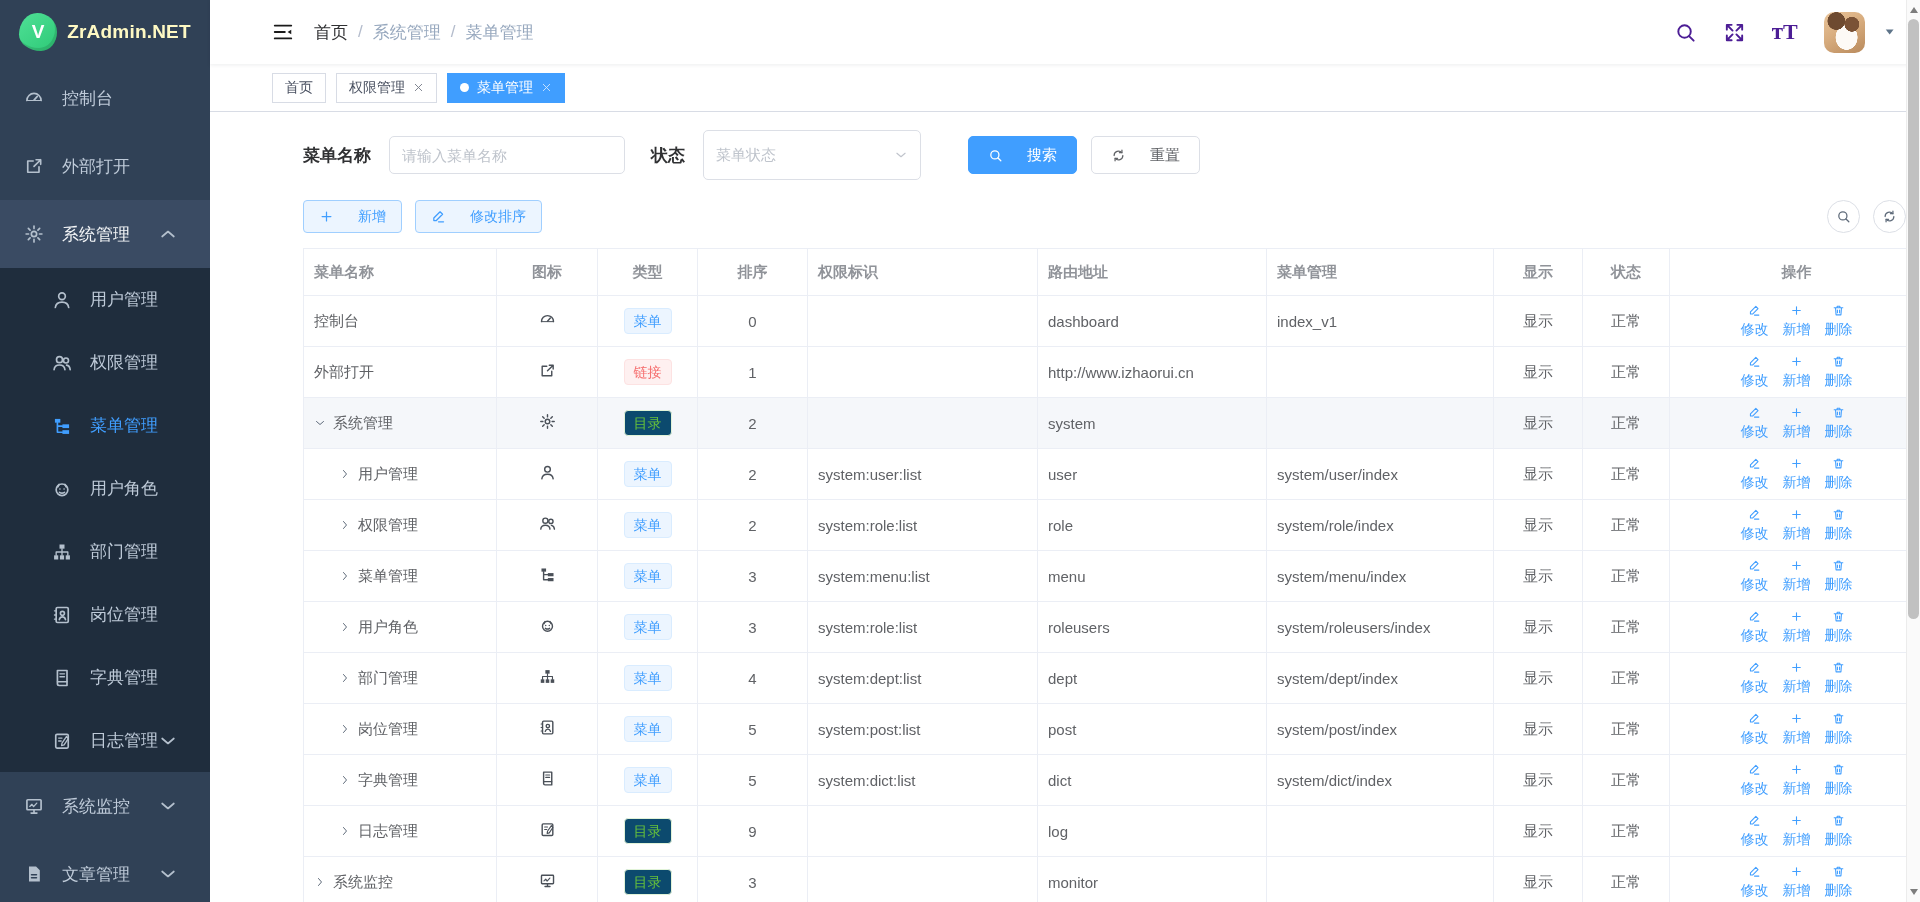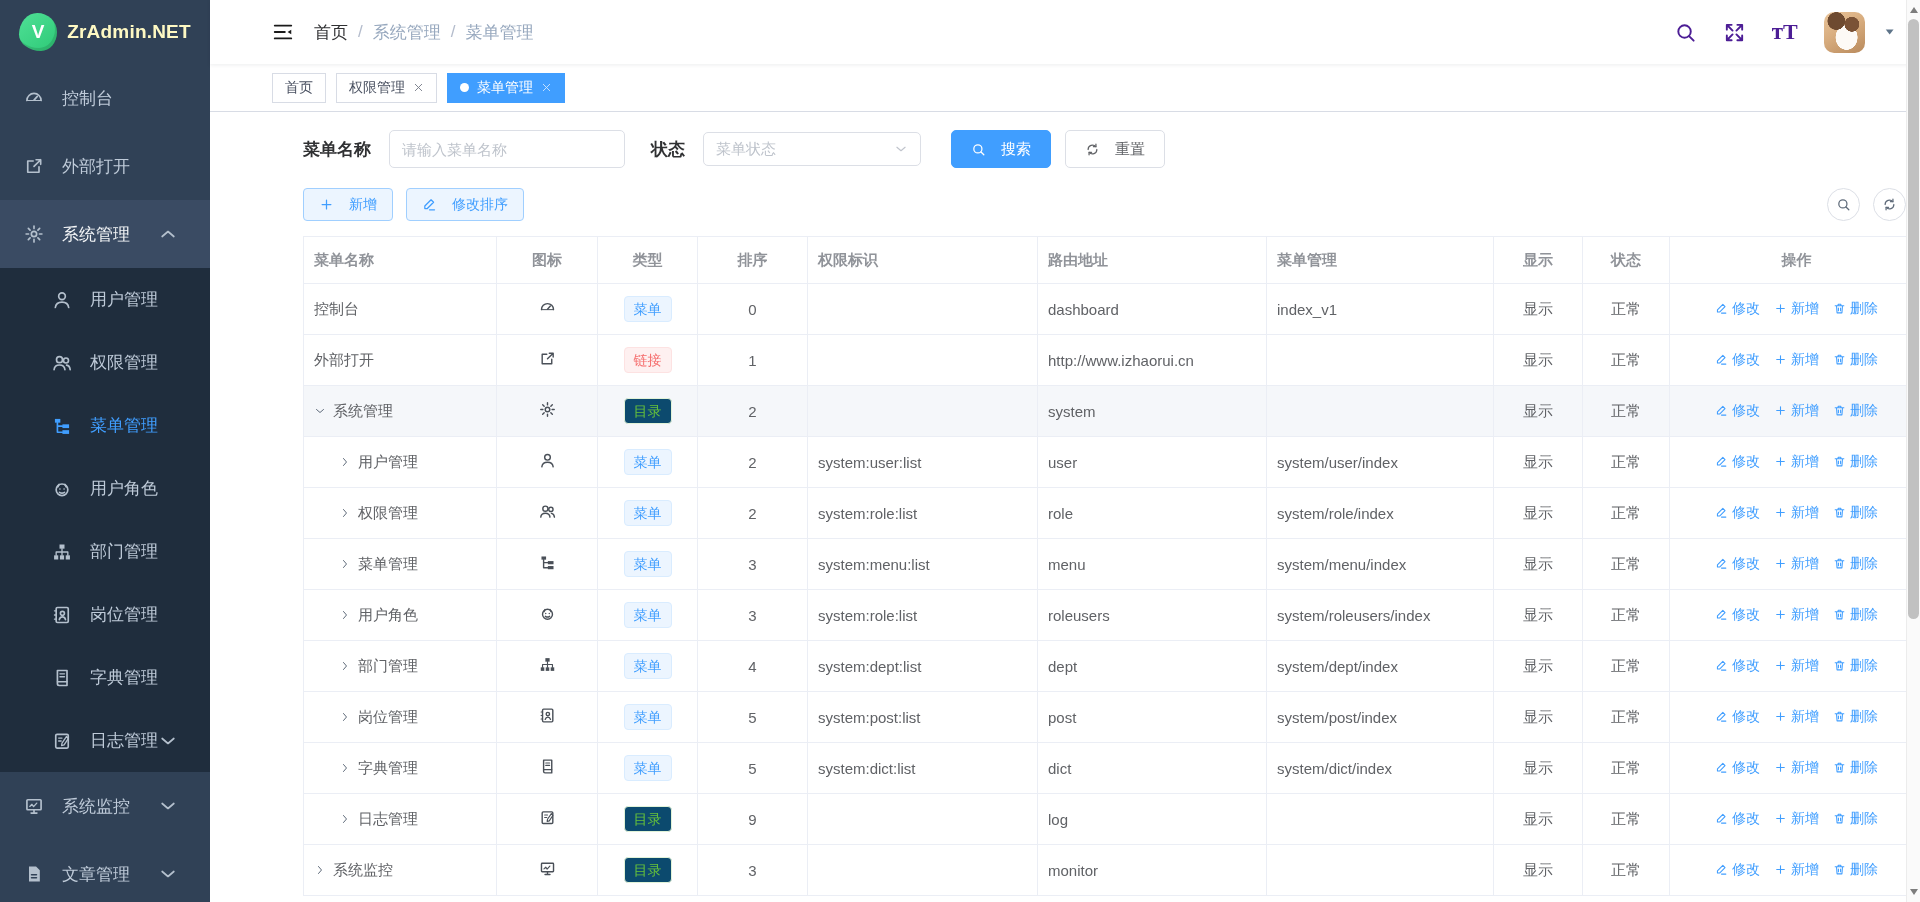--- a/index.html
+++ b/index.html
@@ -46,23 +46,23 @@
   .tag-item.active { background:#409eff; border-color:#409eff; color:#fff; }
   .tag-item .dot { width:9px; height:9px; border-radius:50%; background:#fff; }
   .tag-item .tclose { font-size:11px; display:inline-flex; color:inherit; opacity:.75; cursor:pointer; }
 
   
   .content { flex:1; padding:16px 14px 0 93px; overflow:hidden; }
   .filter-row { display:flex; align-items:center; margin:2px 0 20px; }
   .f-label { font-size:17px; font-weight:bold; color:#303133; margin-right:18px; }
   .f-input { width:236px; height:38px; border:1px solid #dcdfe6; border-radius:5px; padding:0 12px; font-size:15px; color:#606266; outline:none; margin-right:26px; font-family:inherit; }
   .f-input::placeholder { color:#bfc4cc; }
-  .f-select { width:218px; height:34px; border:1px solid #dcdfe6; border-radius:5px; padding:0 12px; display:flex; align-items:center; justify-content:space-between; color:#bfc4cc; font-size:15px; cursor:pointer; margin-right:30px; }
+  .f-select { width:218px; height:50px; border:1px solid #dcdfe6; border-radius:5px; padding:0 12px; display:flex; align-items:center; justify-content:space-between; color:#bfc4cc; font-size:15px; cursor:pointer; margin-right:47px; }
   .f-select .icon { color:#c0c4cc; font-size:14px; }
-  .btn { height:38px; display:inline-flex; align-items:center; gap:15px; padding:0 19px; border-radius:5px; font-size:15px; cursor:pointer; border:1px solid transparent; font-family:inherit; }
+  .btn { height:38px; display:inline-flex; align-items:center; gap:24px; padding:0 19px; border-radius:5px; font-size:15px; cursor:pointer; border:1px solid transparent; font-family:inherit; }
   .btn .icon { font-size:15px; display:inline-flex; }
   .btn.primary { background:#409eff; border-color:#409eff; color:#fff; margin-right:14px; }
   .btn.plain { background:#fff; border-color:#dcdfe6; color:#606266; }
   .toolbar { display:flex; align-items:center; margin-bottom:15px; }
   .btn.soft { height:33px; padding:0 15px; font-size:14px; background:#ecf5ff; border-color:#a0cfff; color:#409eff; border-radius:4px; margin-right:13px; }
   .spacer { flex:1; }
   .circle-btn { width:33px; height:33px; border-radius:50%; border:1px solid #dcdfe6; background:#fff; color:#5f6b7a; display:inline-flex; align-items:center; justify-content:center; font-size:15px; cursor:pointer; margin-left:13px; }
   .circle-btn:first-of-type { margin-left:0; }
 
   
@@ -73,21 +73,21 @@
   .grid .c { text-align:center; }
   .grid tr.highlight td { background:#f5f7fa; }
   .name-cell { display:flex; align-items:center; gap:7px; }
   .name-cell .arrow { display:inline-flex; color:#5f6b7a; font-size:12px; cursor:pointer; }
   .name-cell.lvl1 { padding-left:25px; }
   .cell-icon { color:#4a5058; font-size:17px; display:inline-flex; }
   .tagpill { display:inline-block; padding:5px 9px; border-radius:4px; font-size:14px; line-height:1; border:1px solid transparent; }
   .tag-blue { color:#409eff; background:#ecf5ff; border-color:#d9ecff; }
   .tag-red { color:#f56c6c; background:#fef0f0; border-color:#fde2e2; }
   .tag-green { color:#67c23a; background:#0c4a6e; border-color:#e1f3d8; }
-  .act { color:#409eff; font-size:14px; display:inline-flex; align-items:center; gap:4px; cursor:pointer; margin:0 7px; }
+  .act { color:#409eff; font-size:14px; display:inline-flex; align-items:center; gap:4px; cursor:pointer; margin:0 7px;flex-direction:column; }
   .act .icon { font-size:13px; display:inline-flex; }
 
   
   .scrollbar { position:absolute; right:0; top:0; width:14px; height:902px; background:#fafafa; border-left:1px solid #ececec; z-index:5; }
   .sb-arrow { position:absolute; left:0; width:13px; height:16px; display:flex; align-items:center; justify-content:center; cursor:pointer; }
   .sb-arrow.up { top:2px; }
   .sb-arrow.down { bottom:2px; }
   .sb-arrow span { width:0; height:0; border-left:4px solid transparent; border-right:4px solid transparent; }
   .sb-arrow.up span { border-bottom:6px solid #7d7d7d; }
   .sb-arrow.down span { border-top:6px solid #7d7d7d; }

